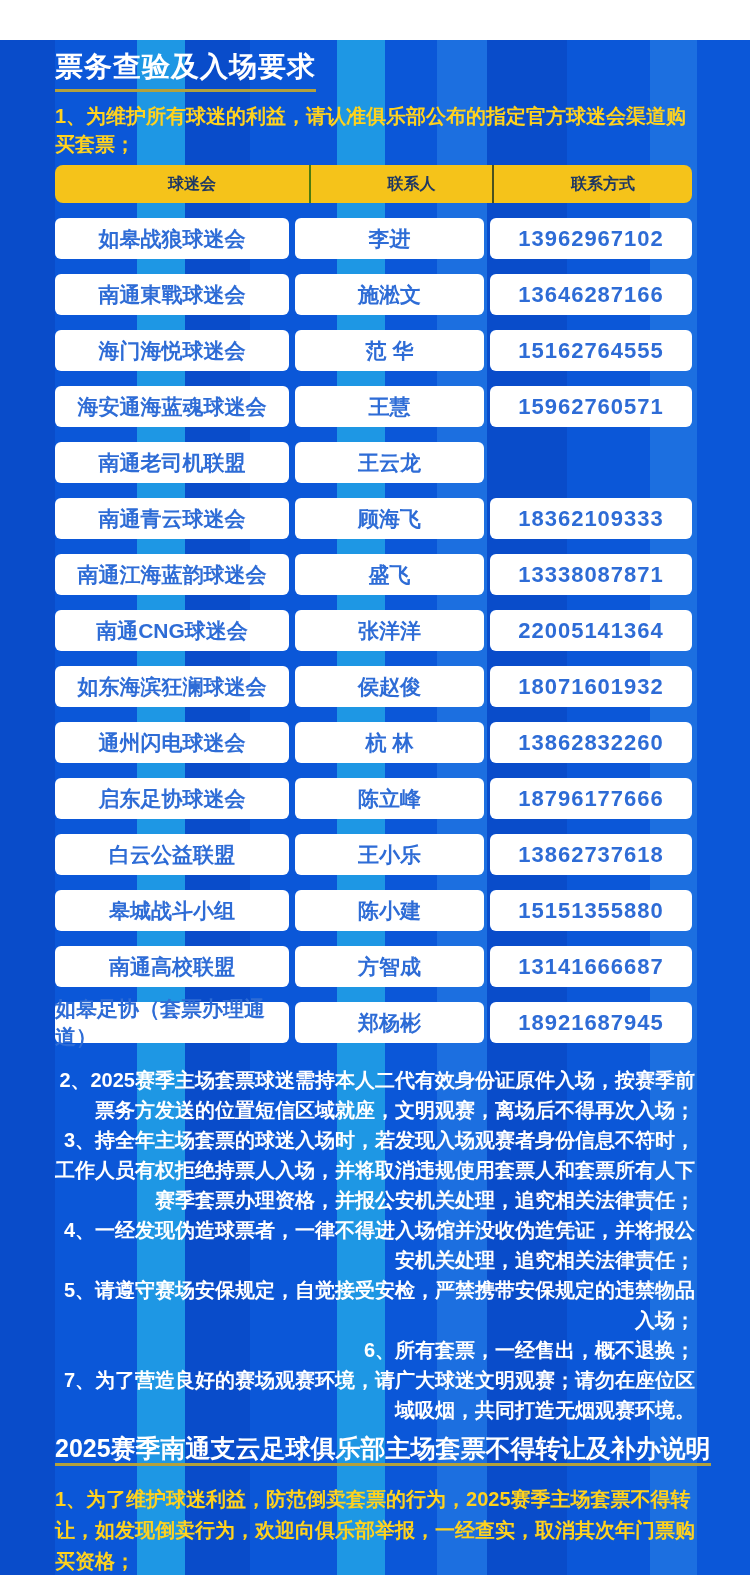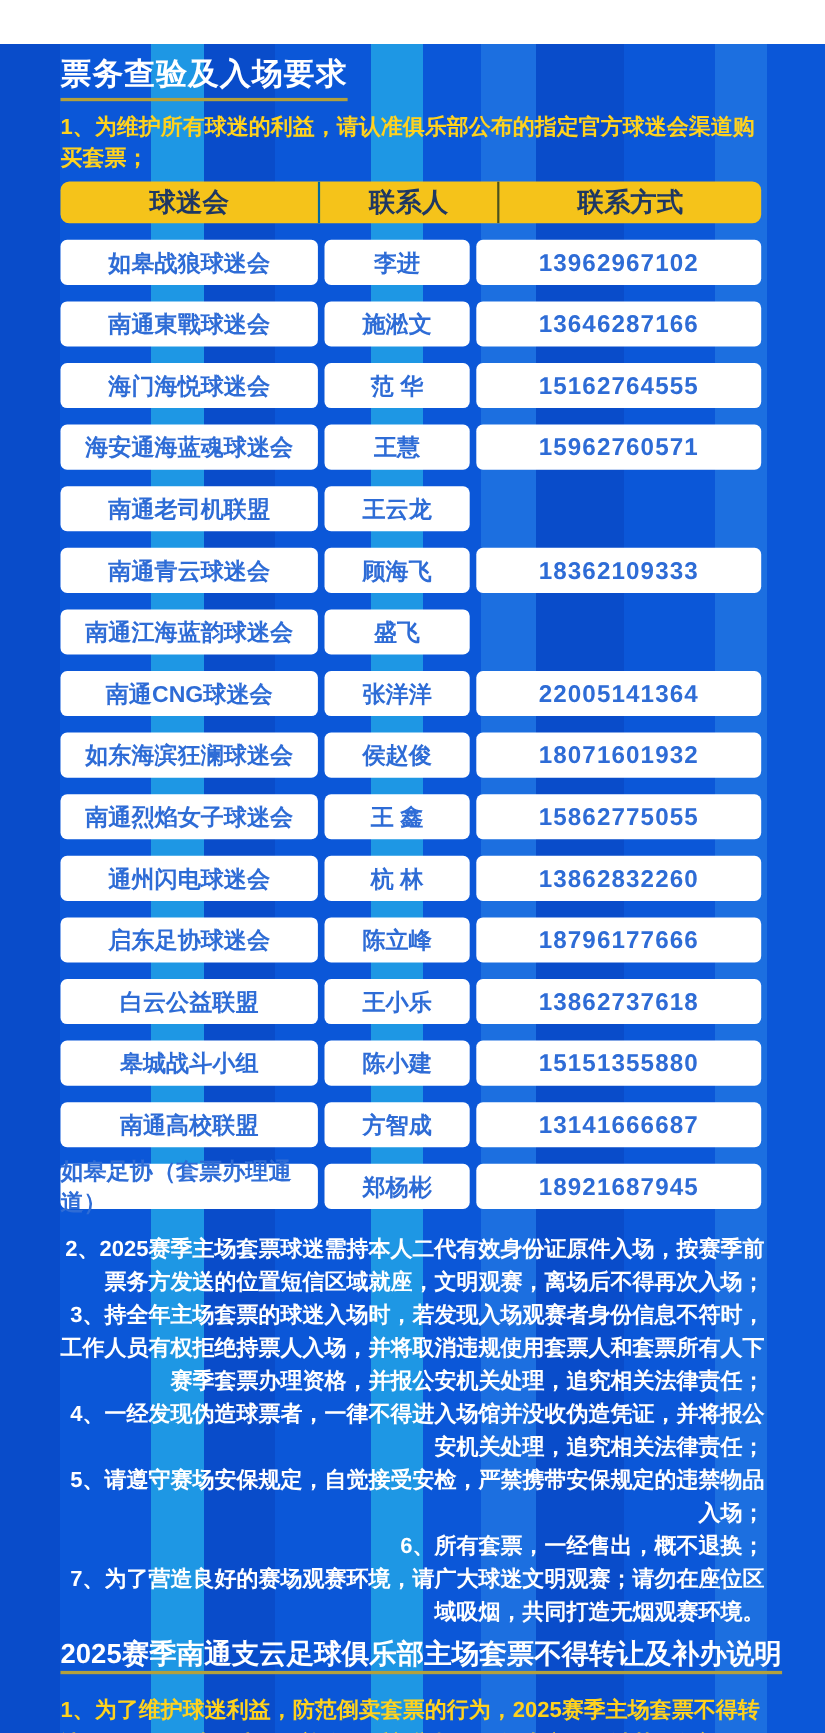--- a/index.html
+++ b/index.html
@@ -40,34 +40,34 @@
     line-height:28px;margin:10px 0 7px 0;
   }
   
   .thead{
     margin-top:0;display:flex;height:38px;width:637px;
     background:var(--accent-yellow);border-radius:8px;overflow:hidden;
     align-items:stretch;
   }
   .thead .hcell{
     display:flex;align-items:center;justify-content:center;
-    color:var(--header-text);font-size:24px;font-weight:bold;
+    color:var(--header-text);font-size:16px;font-weight:bold;padding-left:20px;
   }
   .thead .h0{width:234px;}
-  .thead .h1{width:161px;border-left:2px solid #0369a1;border-right:2px solid #4A511F;text-align:center;}
+  .thead .h1{width:161px;border-left:2px solid #4d7c0f;border-right:2px solid #4A511F;text-align:center;}
   .thead .h2{flex:1;}
   .trows{margin-top:15px;display:flex;flex-direction:column;gap:15px;width:637px;}
   .trow{display:flex;gap:6px;height:41px;}
   .tcell{
     background:#fff;border-radius:6px;display:flex;align-items:center;
     justify-content:center;color:var(--row-text);font-weight:bold;
     font-size:21px;
   }
   .tcell.c0{width:234px;}
-  .tcell.c1{width:132px;}
+  .tcell.c1{width:189px;}
   .tcell.c2{flex:1;letter-spacing:1px;font-size:22px;}
   
   .notes{margin-top:22px;}
   .note{color:#fff;font-size:20px;font-weight:bold;line-height:30px;margin:0;text-align:right;}
   .section2-title{
     display:inline-block;color:#fff;font-size:25px;font-weight:bold;
     line-height:30px;margin:8px 0 0 0;padding-bottom:0;white-space:nowrap;
     border-bottom:3px solid var(--underline-olive);
   }
   .notes2{margin-top:18px;}
@@ -115,35 +115,31 @@
             <div class="tcell c1">王云龙</div>
           </div>
           <div class="trow">
             <div class="tcell c0">南通青云球迷会</div>
             <div class="tcell c1">顾海飞</div>
             <div class="tcell c2">18362109333</div>
           </div>
           <div class="trow">
             <div class="tcell c0">南通江海蓝韵球迷会</div>
             <div class="tcell c1">盛飞</div>
+            <div class="tcell c2">13338087871</div>
           </div>
           <div class="trow">
             <div class="tcell c0">南通CNG球迷会</div>
             <div class="tcell c1">张洋洋</div>
             <div class="tcell c2">22005141364</div>
           </div>
           <div class="trow">
             <div class="tcell c0">如东海滨狂澜球迷会</div>
             <div class="tcell c1">侯赵俊</div>
             <div class="tcell c2">18071601932</div>
-          </div>
-          <div class="trow">
-            <div class="tcell c0">南通烈焰女子球迷会</div>
-            <div class="tcell c1">王 鑫</div>
-            <div class="tcell c2">15862775055</div>
           </div>
           <div class="trow">
             <div class="tcell c0">通州闪电球迷会</div>
             <div class="tcell c1">杭 林</div>
             <div class="tcell c2">13862832260</div>
           </div>
           <div class="trow">
             <div class="tcell c0">启东足协球迷会</div>
             <div class="tcell c1">陈立峰</div>
             <div class="tcell c2">18796177666</div>

